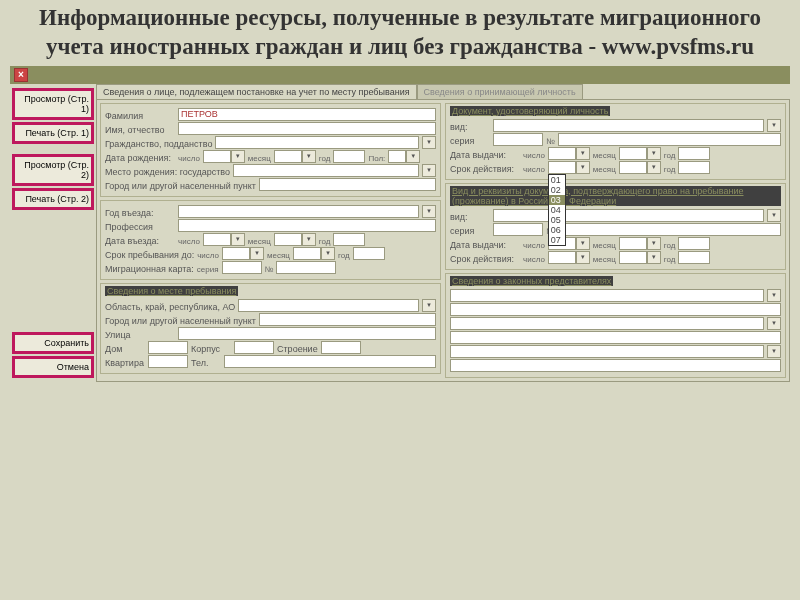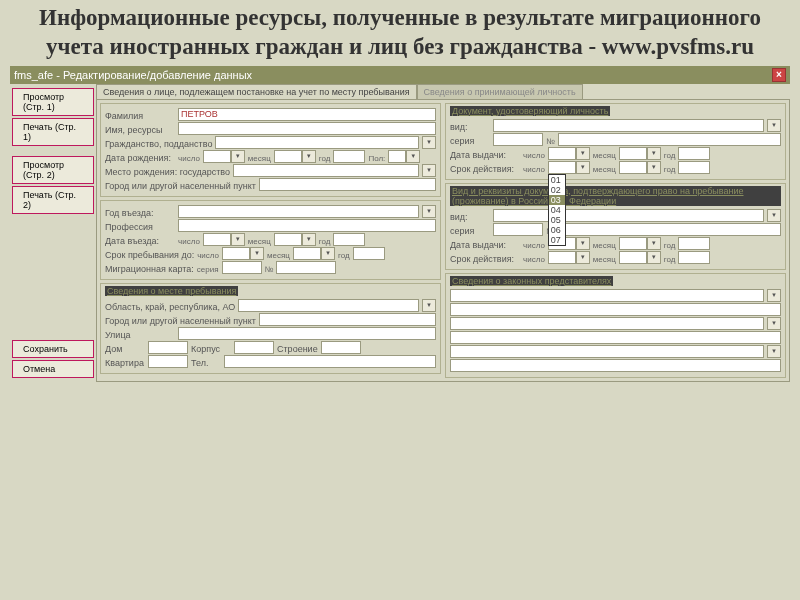--- a/index.html
+++ b/index.html
@@ -3,21 +3,21 @@
 <meta charset="utf-8">
 <style>
   * { box-sizing: border-box; margin:0; padding:0; }
   body { font-family: Georgia, 'Times New Roman', serif; background:#d8d8c4; width:800px; height:600px; overflow:hidden; }
   .header-title { text-align:center; font-weight:bold; font-size:23px; color:#333; padding:4px 20px 2px; line-height:1.25; }
   .app { position:relative; margin:2px 10px 0; }
   .titlebar { background:#8a8e5f; color:#fff; font:11px Arial,sans-serif; padding:2px 4px; display:flex; justify-content:space-between; align-items:center; }
   .close-btn { width:14px; height:14px; background:#c44; color:#fff; display:flex; align-items:center; justify-content:center; font:bold 10px Arial; border:1px solid #933; cursor:pointer; }
   .body { display:flex; background:#d8d8c4; font:9px Arial,sans-serif; color:#444; }
   .sidebar { width:86px; padding:4px 2px; display:flex; flex-direction:column; gap:2px; }
-  .btn { background:#eceadb; border:1px solid #be185d; font:9px Arial; padding:3px 10px; cursor:pointer; text-align:left; }
+  .btn { background:#eceadb; border:3px solid #be185d; font:9px Arial; padding:3px 2px; cursor:pointer; text-align:right; }
   .sidebar .spacer { flex:1; }
   .main { flex:1; }
   .tabs { display:flex; gap:0; }
   .tab { background:#d8d8c4; border:1px solid #9a9a80; border-bottom:none; padding:2px 6px; font:9px Arial; cursor:pointer; }
   .tab.inactive { background:#c8c8b0; color:#888; }
   .pane { border:1px solid #9a9a80; background:#d8d8c4; padding:3px; display:flex; gap:4px; }
   .col { flex:1; display:flex; flex-direction:column; gap:3px; }
   .group { border:1px solid #b0b090; padding:3px 4px 4px; position:relative; }
   .group-title { position:relative; top:-1px; background:#404040; color:#8a8e5f; font:9px Arial; padding:0 2px; display:inline-block; margin-bottom:1px;text-decoration:underline;}
   .row { display:flex; align-items:flex-end; gap:3px; margin:1px 0; }
@@ -34,21 +34,20 @@
   .dropdown-open div.sel-item{background:#8a8e5f;color:#fff;}
   .fine{font:8px Arial; color:#666;}
 </style>
 </head>
 <body>
 
 <div class="header-title">Информационные ресурсы, полученные в результате миграционного учета иностранных граждан и лиц без гражданства - www.pvsfms.ru</div>
 
 <div class="app">
   <div class="titlebar">
-    <span>fms_afe - Редактирование/добавление данных</span>
     <span class="close-btn">×</span>
   </div>
   <div class="body">
     <div class="sidebar">
       <button class="btn">Просмотр (Стр. 1)</button>
       <button class="btn">Печать (Стр. 1)</button>
       <div style="height:6px"></div>
       <button class="btn">Просмотр (Стр. 2)</button>
       <button class="btn">Печать (Стр. 2)</button>
       <div class="spacer"></div>
@@ -63,21 +62,21 @@
       </div>
       <div class="pane">
 
         <div class="col">
           <div class="group">
             <div class="row">
                 <span class="lbl w70">Фамилия</span>
                 <input class="inp flex" style="color: rgb(170, 51, 51);" value="ПЕТРОВ">
               </div>
             <div class="row">
-                <span class="lbl w70">Имя, ресурсы</span>
+                <span class="lbl w70">Имя, отчество</span>
                 <input class="inp flex" style="">
               </div>
             <div class="row">
                 <span class="lbl w70">Гражданство, подданство</span>
                 <input class="inp flex" style="">
                 <span class="sel"></span>
               </div>
             <div class="row">
               <span class="lbl w70">Дата рождения:</span>
               <span class="fine">число</span>

